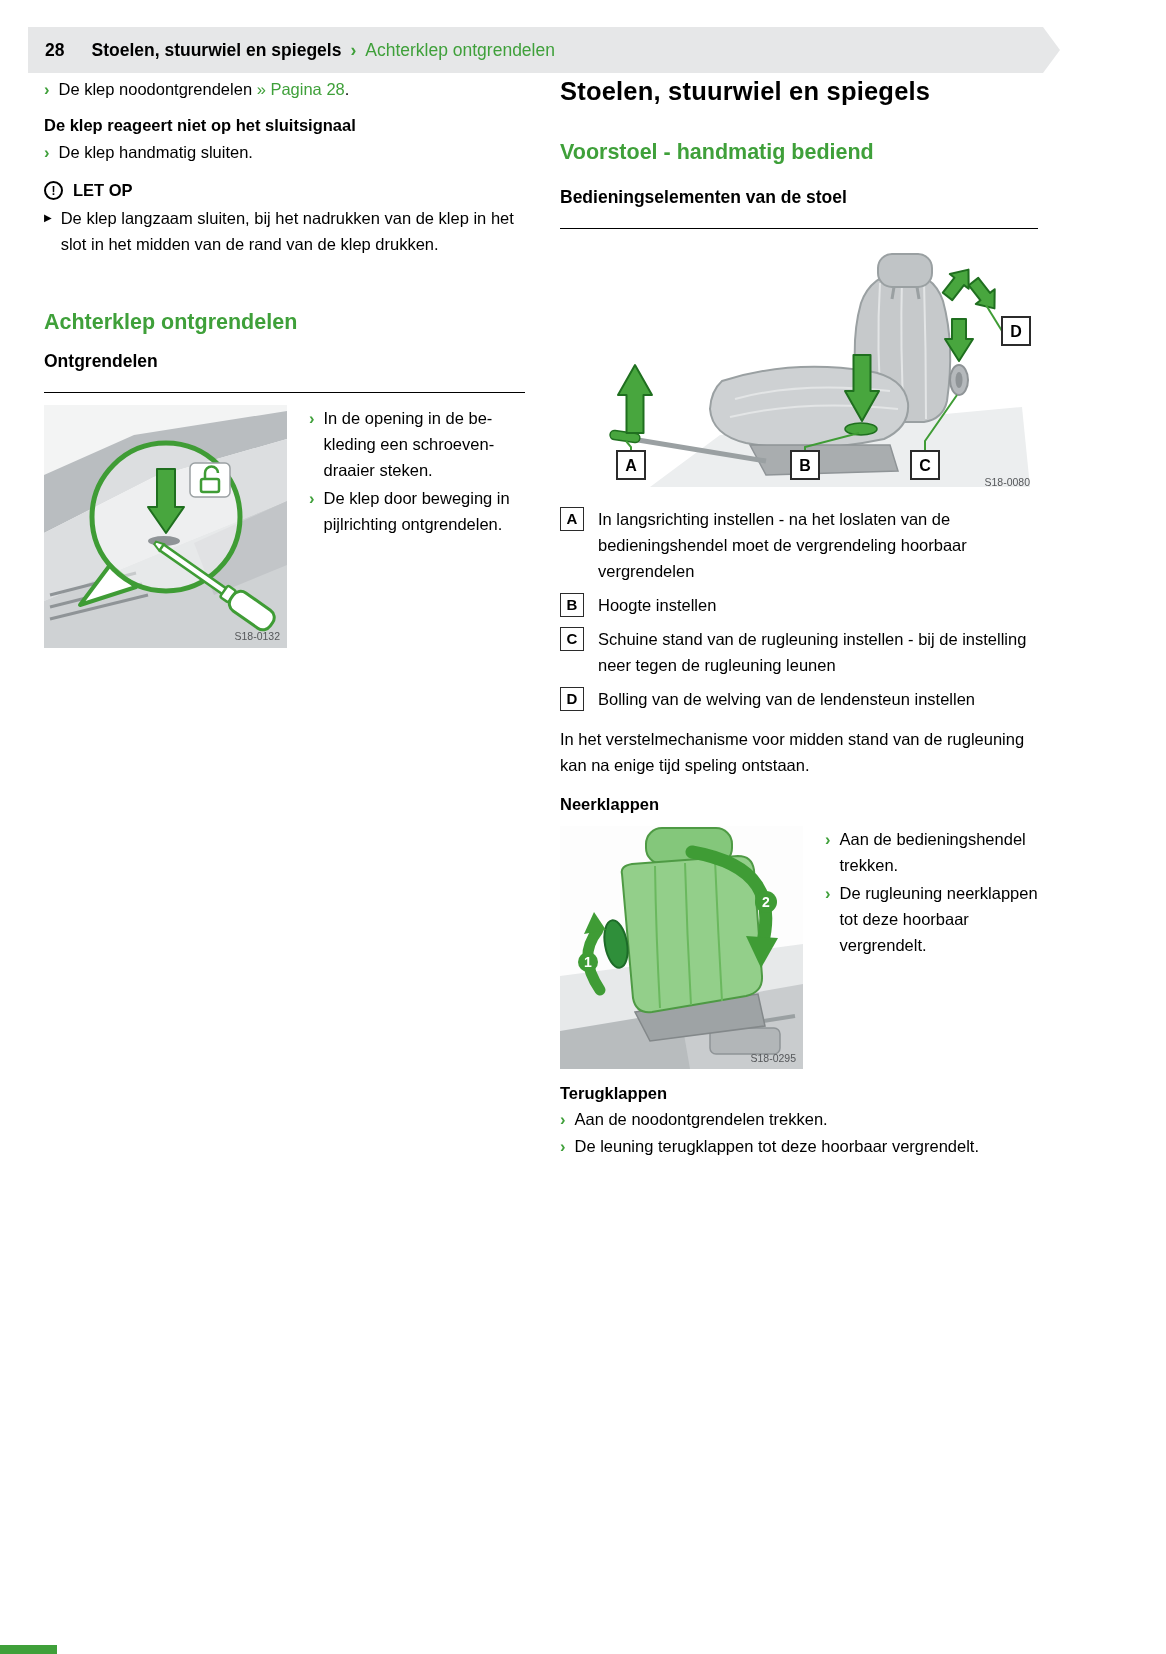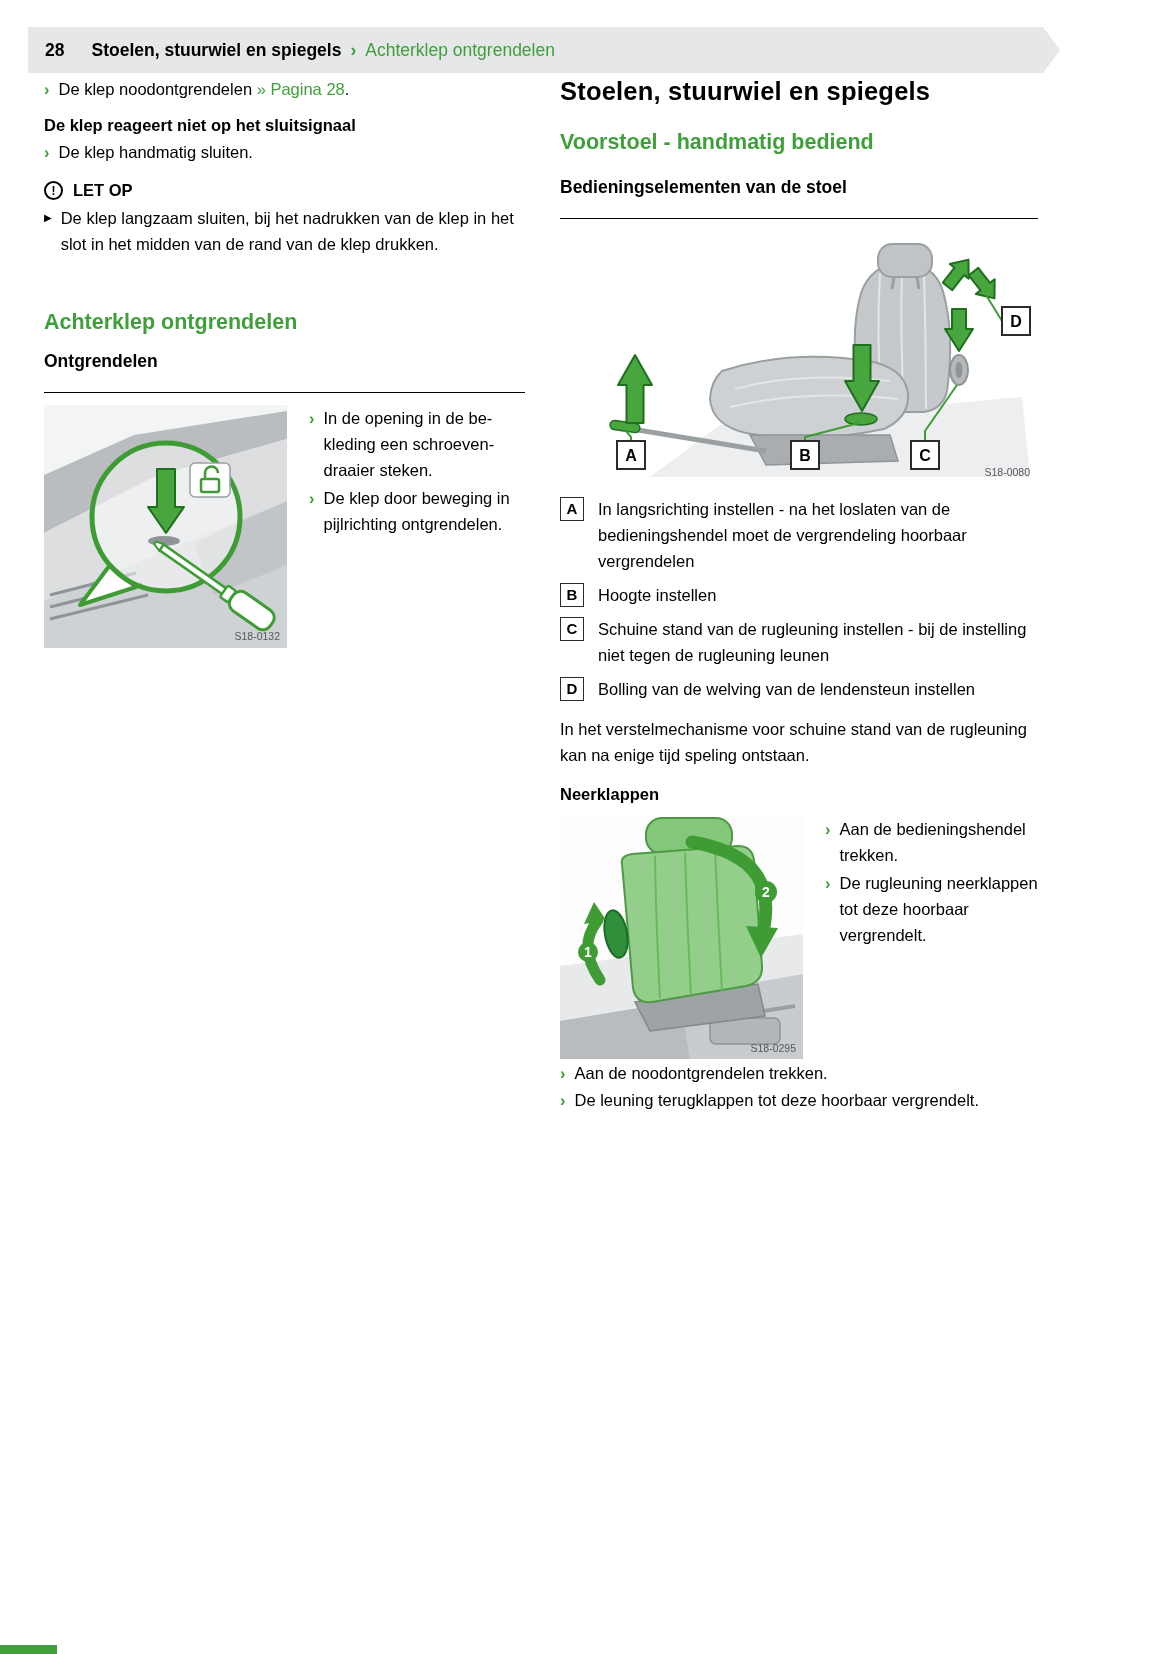--- a/index.html
+++ b/index.html
@@ -37,21 +37,21 @@
   .caution-head { display:flex; align-items:center; gap:10px; font-weight:bold;
                   font-size:16.5px; margin-top:16px; }
   .caution-icon { width:19px; height:19px; border:2px solid #000; border-radius:50%;
                   display:flex; align-items:center; justify-content:center;
                   font-weight:bold; font-size:12px; flex:none; }
   .tri-bullet { display:flex; font-size:16.5px; line-height:26px; margin-top:5px; }
   .tmark { font-size:10px; line-height:26px; margin-right:9px; flex:none; }
 
   h2.green { color:var(--green,#3fa03a); font-size:21.5px; font-weight:bold; line-height:26px; }
   .h2-gap  { margin-top:52px; }
-  .h2-gap2 { margin-top:23px; }
+  .h2-gap2 { margin-top:33px; }
   h3.rule { font-size:17.5px; font-weight:bold; border-bottom:1.6px solid #000;
             padding-bottom:21px; margin-top:16px; line-height:20px; }
   h3.rule.big-gap { margin-top:36px; }
   h1.chapter { font-size:25.5px; font-weight:bold; line-height:30px; letter-spacing:.2px; }
   h4.sub { font-size:16.5px; font-weight:bold; margin-top:14px; line-height:24px; }
 
   .figrow { display:flex; gap:22px; margin-top:12px; align-items:flex-start; }
   figure { flex:none; }
   figure svg { display:block; }
   .fig-steps { display:flex; flex-direction:column; gap:2px; width:216px; }
@@ -225,29 +225,29 @@
     <div class="legend-item">
       <span class="key-box">A</span>
       <span>In langsrichting instellen - na het loslaten van de bedieningshendel moet de vergrendeling hoor­baar vergrendelen</span>
     </div>
     <div class="legend-item">
       <span class="key-box">B</span>
       <span>Hoogte instellen</span>
     </div>
     <div class="legend-item">
       <span class="key-box">C</span>
-      <span>Schuine stand van de rugleuning instellen - bij de instelling niet tegen de rugleuning leunen</span>
+      <span>Schuine stand van de rugleuning instellen - bij de instelling neer tegen de rugleuning leunen</span>
     </div>
     <div class="legend-item">
       <span class="key-box">D</span>
       <span>Bolling van de welving van de lendensteun instel­len</span>
     </div>
   </div>
 
-  <p class="note">In het verstelmechanisme voor schuine stand van de rugleuning kan na enige tijd speling ontstaan.</p>
+  <p class="note">In het verstelmechanisme voor midden stand van de rugleuning kan na enige tijd speling ontstaan.</p>
 
 
   <h4 class="sub">Neerklappen</h4>
 
   <div class="figrow" style="margin-top:10px;">
     <figure>
       <svg viewBox="0 0 243 243" width="243" height="243">
         <rect width="243" height="243" fill="#fdfdfd"></rect>
         <g>
           <polygon points="0,150 243,118 243,243 0,243" fill="#e7e9ea"></polygon>
@@ -285,20 +285,21 @@
         <span class="bmark">›</span>
         <span>Aan de bedieningshen­del trekken.</span>
       </div>
       <div class="bullet">
         <span class="bmark">›</span>
         <span>De rugleuning neer­klappen tot deze hoor­baar vergrendelt.</span>
       </div>
     </div>
   </div>
 
+  <h4 class="sub" style="margin-top:12px;">Terugklappen</h4>
   <div class="bullet mt1">
     <span class="bmark">›</span>
     <span>Aan de noodontgrendelen trekken.</span>
   </div>
   <div class="bullet mt1">
     <span class="bmark">›</span>
     <span>De leuning terugklappen tot deze hoorbaar ver­grendelt.</span>
   </div>
 
 </div>

